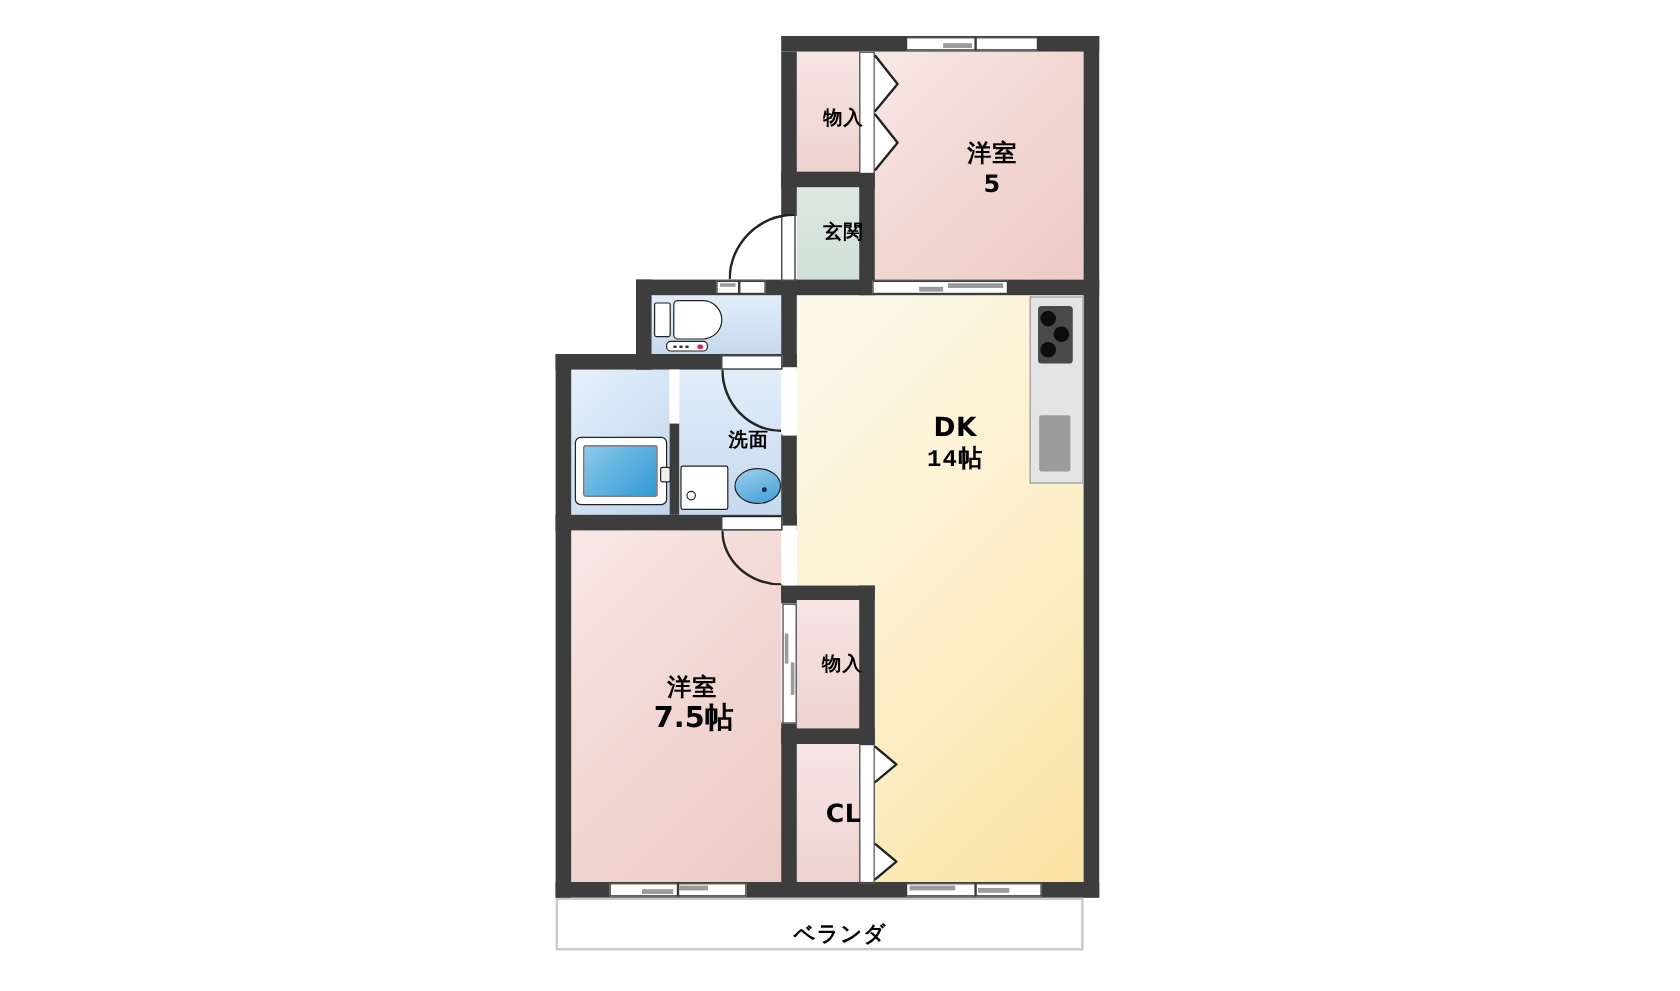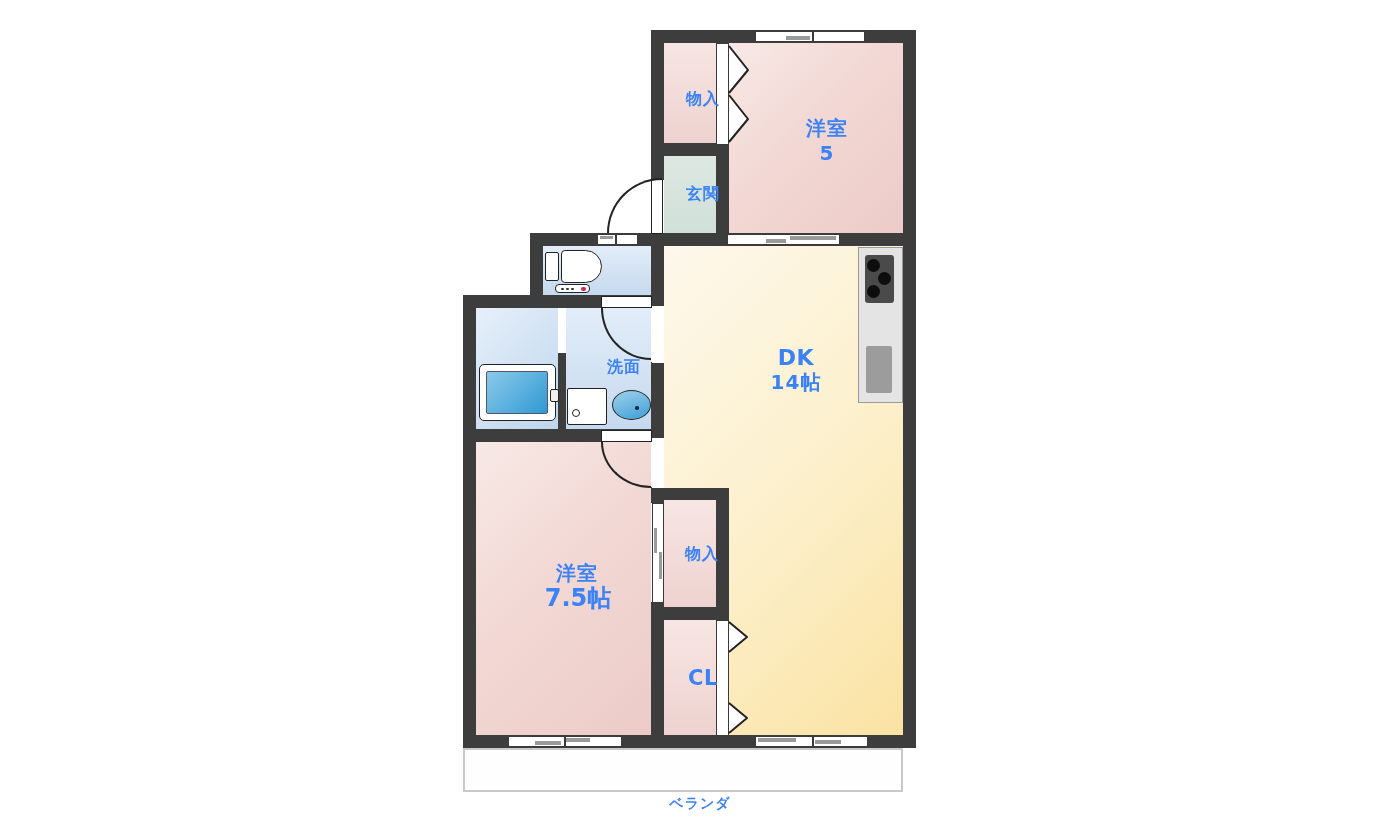--- a/index.html
+++ b/index.html
@@ -6,21 +6,21 @@
   #canvas{position:relative;width:1400px;height:826px;background:#ffffff;overflow:hidden;
           font-family:"DejaVu Sans",sans-serif;}
   .room{position:absolute;}
   .wall{position:absolute;background:#3d3d3d;}
   .win{position:absolute;background:#ffffff;border:1.5px solid #3a3a3a;box-sizing:border-box;}
   .gap{position:absolute;background:#ffffff;}
   .leaf{position:absolute;background:#ffffff;border:1.5px solid #222;box-sizing:border-box;}
   .dash{position:absolute;background:#9a9a9a;}
   .divl{position:absolute;background:#3a3a3a;}
   .arc{position:absolute;box-sizing:border-box;border:0 solid #222;}
-  .lbl{position:absolute;font-weight:bold;color:#3b82f6;white-space:nowrap;
+  .lbl{position:absolute;font-weight:bold;color:#000000;white-space:nowrap;
        transform:translate(-50%,-50%);letter-spacing:1px;text-align:center;padding-left:28px;}
   .fx{position:absolute;box-sizing:border-box;}
   svg.overlay{position:absolute;left:0;top:0;pointer-events:none;}
 
   .fill-pink{background:linear-gradient(135deg,#f8e9e6 0%,#f2d8d4 45%,#eccbc8 100%);}
   .fill-pink2{background:linear-gradient(180deg,#f7e6e4 0%,#eed2cf 100%);}
   .fill-dk{background:linear-gradient(135deg,#fdf8ec 0%,#fcefc9 55%,#fae2a2 100%);}
   .fill-ent{background:linear-gradient(180deg,#dde8e2 0%,#cfdfd8 100%);}
   .fill-wet{background:linear-gradient(180deg,#e2edf9 0%,#c6d9ee 100%);}
   .fill-bath{background:linear-gradient(135deg,#e6f0fa 0%,#bed5ec 100%);}
@@ -138,21 +138,21 @@
     <div style="position:absolute;left:13px;top:17px;width:13px;height:13px;background:#0d0d0d;border-radius:50%;"></div>
     <div style="position:absolute;left:2px;top:30px;width:13px;height:13px;background:#0d0d0d;border-radius:50%;"></div>
   </div>
   <div class="fx" style="left:866px;top:346px;width:26px;height:47px;background:#9c9c9c;border-radius:2px;"></div>
 
   <div class="lbl" style="left:689px;top:99px;font-size:16px;">物入</div>
   <div class="lbl" style="left:689px;top:194px;font-size:16px;">玄関</div>
   <div class="lbl" style="left:813px;top:128px;font-size:20px;">洋室</div>
   <div class="lbl" style="left:813px;top:153px;font-size:20px;">5</div>
   <div class="lbl" style="left:782px;top:357px;font-size:22px;letter-spacing:0.5px;">DK</div>
-  <div class="lbl" style="left:782px;top:382px;font-size:20px;">14帖</div>
+  <div class="lbl" style="left:782px;top:382px;font-size:20px;font-family:Liberation Mono, monospace;">14帖</div>
   <div class="lbl" style="left:610px;top:367px;font-size:16px;">洗面</div>
   <div class="lbl" style="left:563px;top:573px;font-size:20px;">洋室</div>
   <div class="lbl" style="left:564px;top:598px;font-size:24px;letter-spacing:0;">7.5帖</div>
   <div class="lbl" style="left:688px;top:554px;font-size:16px;">物入</div>
   <div class="lbl" style="left:689px;top:678px;font-size:21px;letter-spacing:0.5px;">CL</div>
-  <div class="lbl" style="left:686px;top:804px;font-size:14px;">ベランダ</div>
+  <div class="lbl" style="left:686px;top:778px;font-size:18px;">ベランダ</div>
 
 </div>
 
 </body></html>

